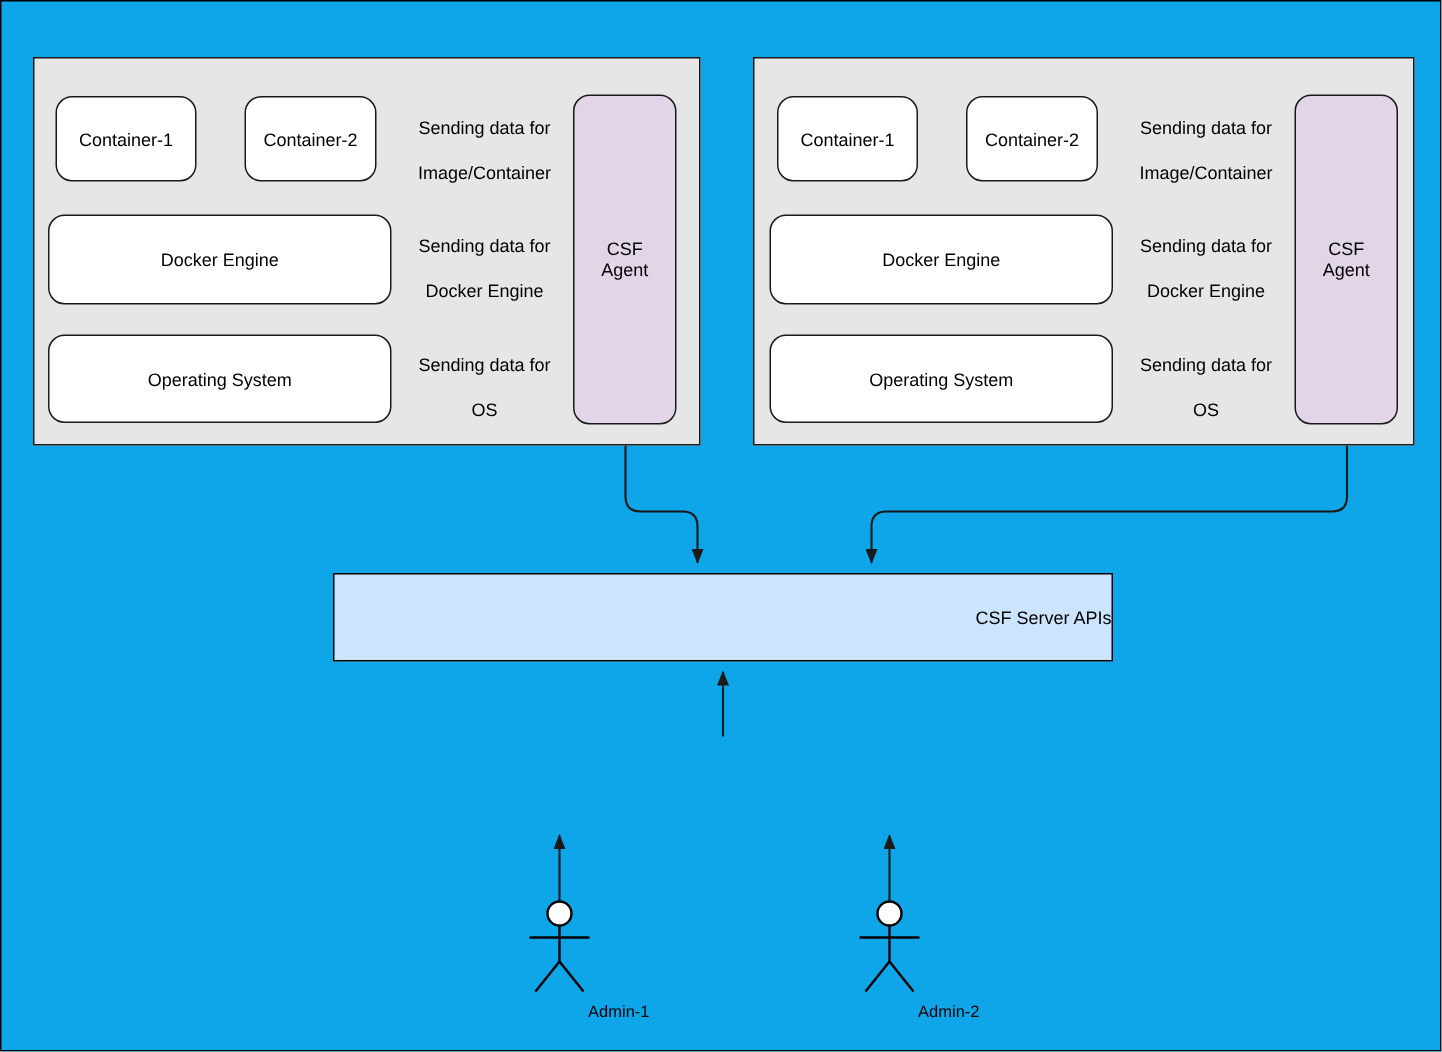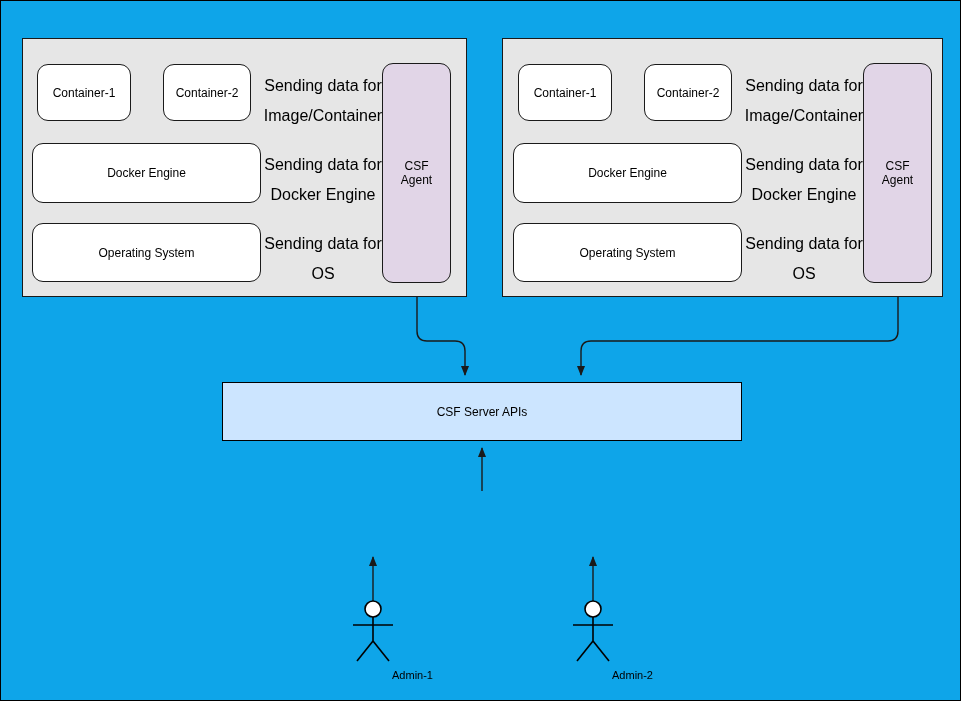--- a/index.html
+++ b/index.html
@@ -60,21 +60,21 @@
     z-index: 4;
   }
   .dash-box {
     background: #e8706a;
     border: 1px solid #000000;
     z-index: 4;
   }
   .edge-label {
     position: absolute;
     color: #000000;
-    font-size: 16px;
+    font-size: 12px;
     line-height: 15px;
     text-align: center;
     white-space: pre-line;
     background: transparent;
     pointer-events: none;
   }
   .actor-label {
     position: absolute;
     font-size: 11px;
     color: #000000;
@@ -198,21 +198,21 @@
   <div class="edge-label" style="left:743px; top:141px; width:120px;">
     <div>Sending data for</div>
     <div>Docker Engine</div>
   </div>
 
   <div class="edge-label" style="left:743px; top:220px; width:120px;">
     <div>Sending data for</div>
     <div>OS</div>
   </div>
 
-  <div class="node api-box" style="left:221px; top:381px; width:520px; height:59px;">
+  <div class="node api-box" style="left:221px; top:381px; width:520px; height:59px;justify-content:flex-end;">
     <span>CSF Server APIs</span>
   </div>
 
 
   <div class="actor-label" style="left:312px; top:668px;">
     <span>Admin-1</span>
   </div>
 
   <div class="actor-label" style="left:532px; top:668px;">
     <span>Admin-2</span>

